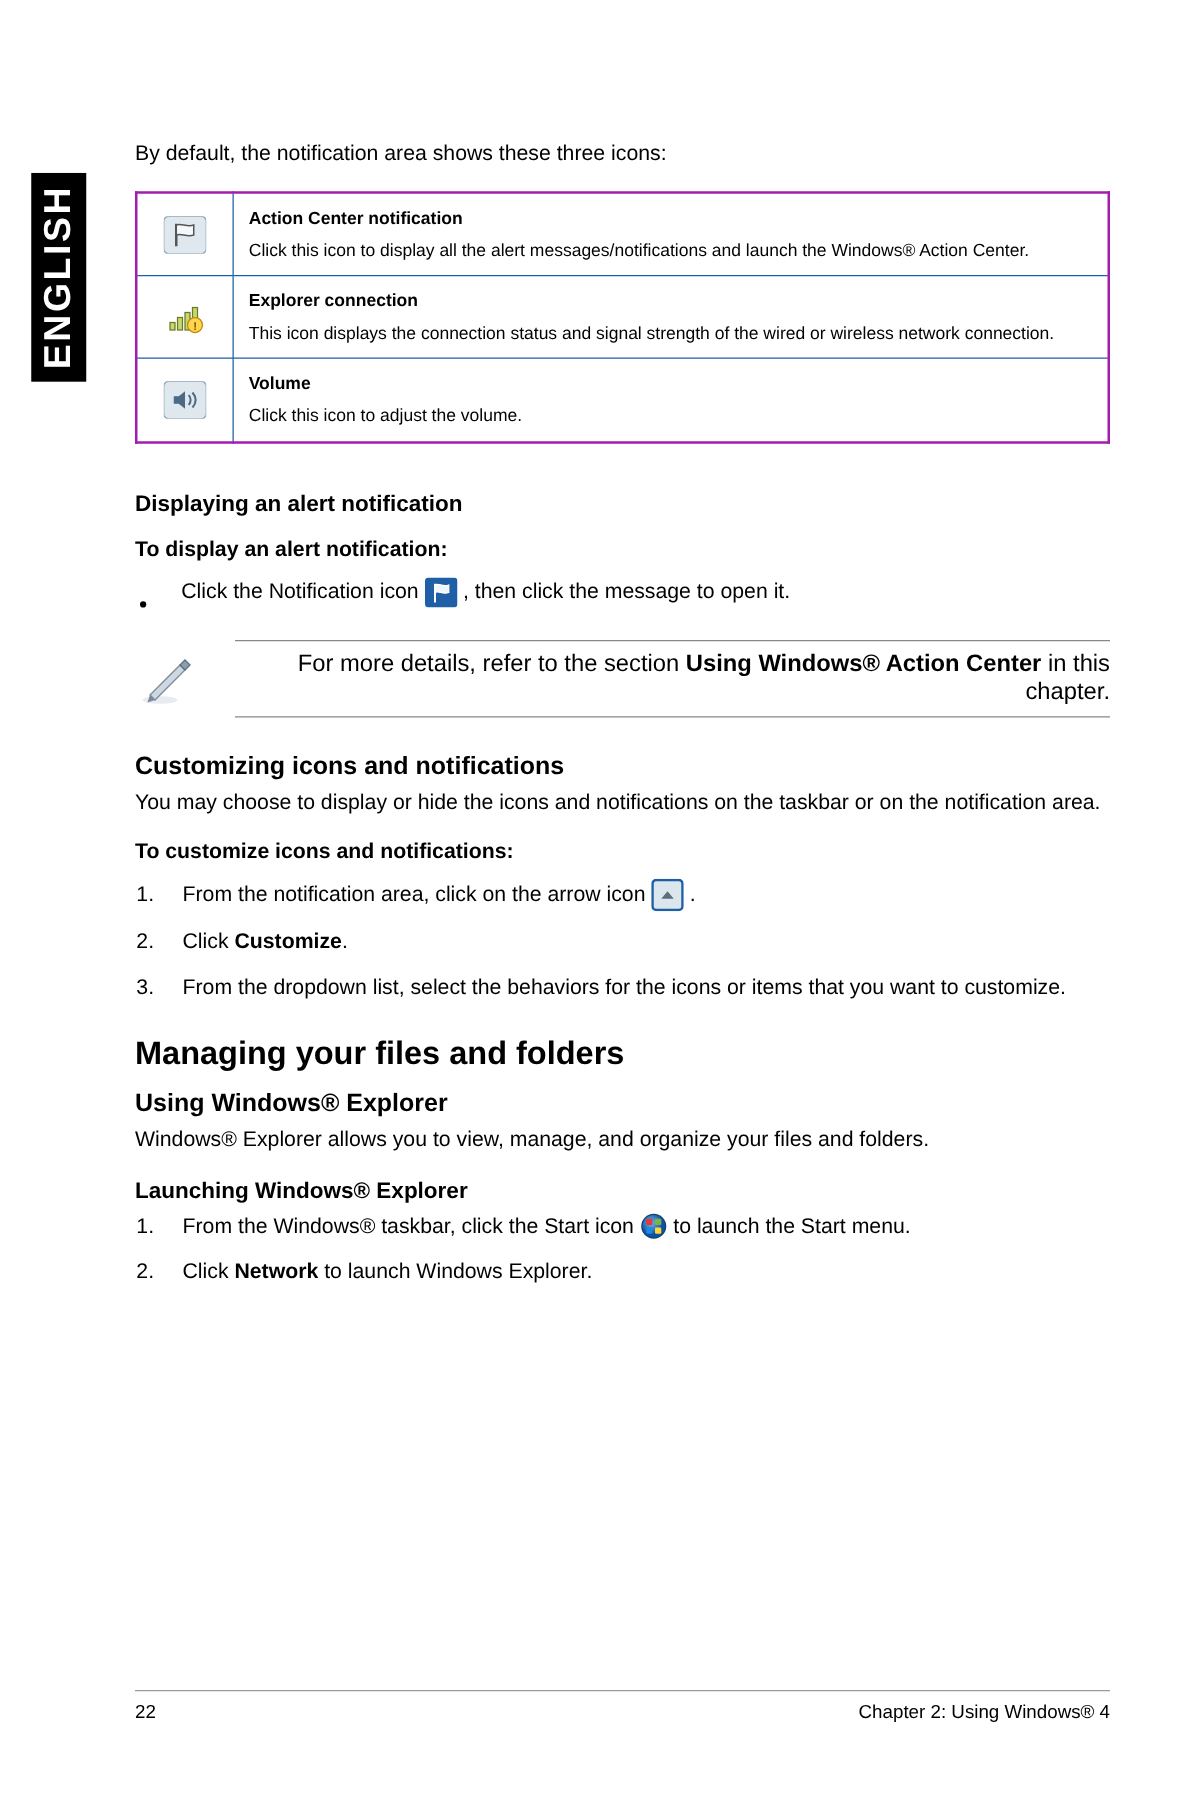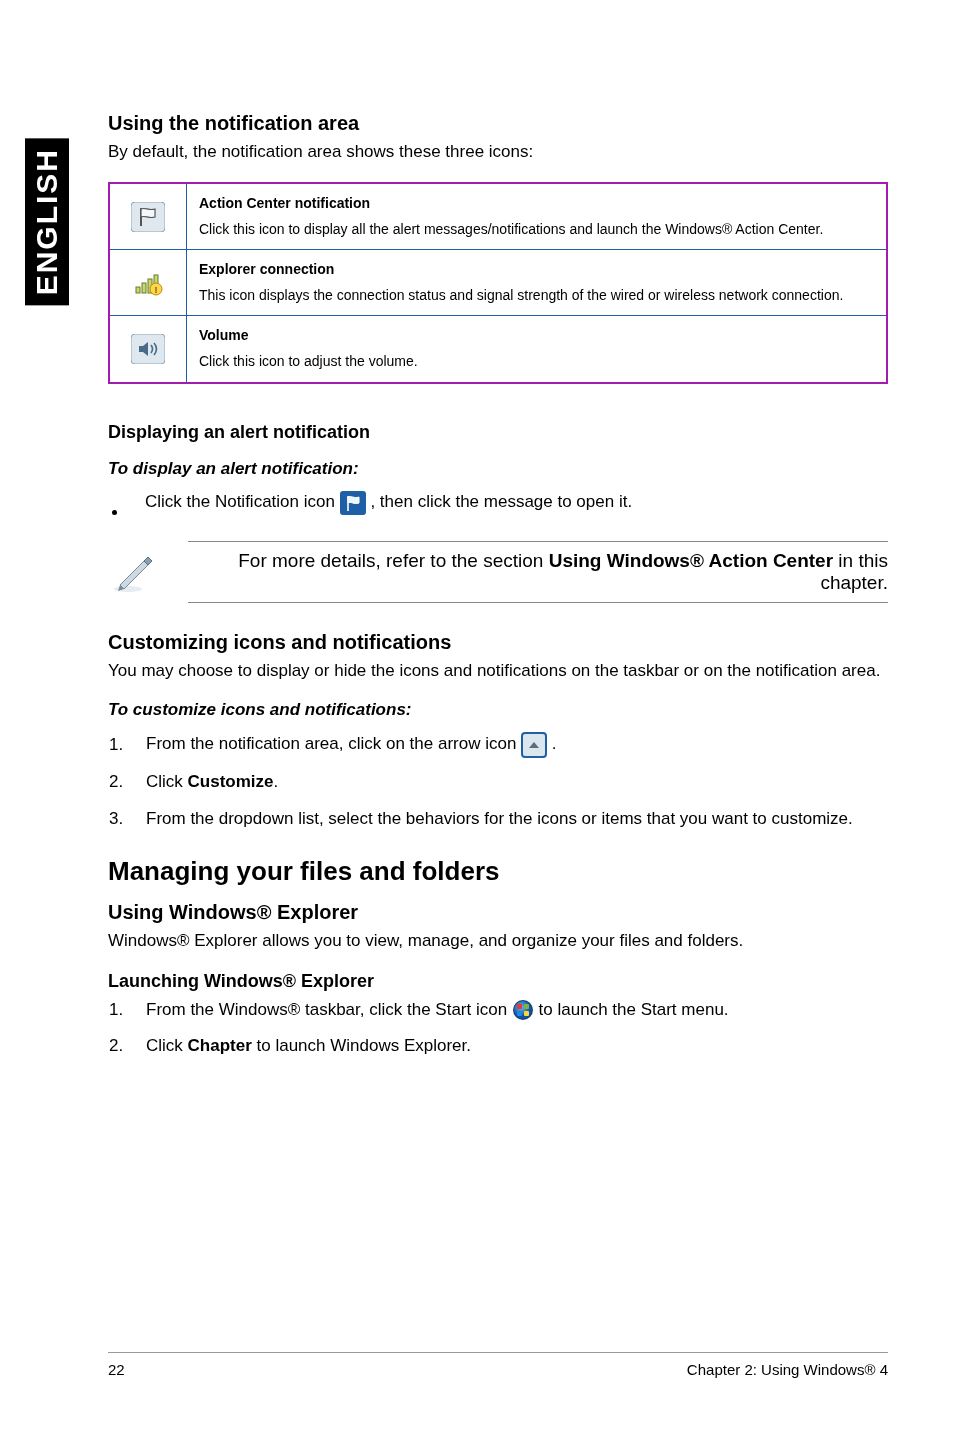--- a/index.html
+++ b/index.html
@@ -47,21 +47,21 @@
     font-size: 14px;
     line-height: 1.4;
   }
   .tbl td.iconcell {
     width: 76px;
     text-align: center;
     padding: 12px 0;
   }
   .tbl .cell-title { font-size: 14px; font-weight: bold; display: block; margin-bottom: 6px; }
   .subhead { font-size: 18px; font-weight: bold; margin: 0 0 6px 0; }
-  .subhead2 { font-size: 17px; font-weight: bold; margin: 16px 0 12px 0; font-style: italic; }
+  .subhead2 { font-size: 17px; font-weight: bold; margin: 16px 0 12px 0; }
   .bullet-row { display: flex; align-items: flex-end; gap: 22px; font-size: 17px; margin-bottom: 26px; margin-left: 4px;}
   .bullet-dot { width: 5px; height: 5px; background:#000; border-radius:50%; display:inline-block; margin-right: 6px; flex:0 0 auto; }
   .note-wrap { display: flex; align-items: center; gap: 30px; margin-bottom: 28px; }
   .note-hr-top, .note-hr-bot { border: none; border-top: 1px solid #888; margin: 0; }
   .note-text { font-size: 19px; padding: 8px 0; text-align: right; }
   .note-side { width: 50px; display:flex; justify-content:center; }
   .note-body { flex: 1; }
   ol.steps { font-size: 17px; padding-left: 20px; margin: 0 0 24px 0; }
   ol.steps li { padding-left: 18px; margin-bottom: 12px; line-height: 1.45; }
   h2.hsec { font-size: 26px; margin: 18px 0 14px 0; }
@@ -79,21 +79,20 @@
     margin-top: 44px;
   }
 </style>
 </head>
 <body>
 
 <div class="sidebar-tab">ENGLISH</div>
 
 <div class="page">
 
-  <h3 class="sec">Using the notification area</h3>
   <p class="body">By default, the notification area shows these three icons:</p>
 
   <table class="tbl">
     <tbody>
         <tr>
       <td class="iconcell">
         <svg class="inline-icon" width="34" height="30" viewBox="0 0 34 30">
           <rect x="0" y="0" width="34" height="30" rx="4" fill="#dfe8ef" stroke="#8fa6b8"></rect>
           <path d="M10 6 L10 24" stroke="#555" stroke-width="2"></path>
           <path d="M10 7 C14 5 18 9 24 7 L24 15 C18 17 14 13 10 15 Z" fill="#f5f8fa" stroke="#555" stroke-width="1.2"></path>
@@ -207,21 +206,21 @@
             </radialGradient>
           </defs>
         <rect x="5" y="5" width="5" height="5" fill="#e53935" rx="1"></rect>
         <rect x="12" y="5" width="5" height="5" fill="#7cb342" rx="1"></rect>
         <rect x="5" y="12" width="5" height="5" fill="#1e88e5" rx="1"></rect>
         <rect x="12" y="12" width="5" height="5" fill="#fdd835" rx="1"></rect>
       </svg>
       <span> to launch the Start menu.</span>
     </li>
     <li>
-      <span>Click </span><b>Chapter</b><span> to launch Windows Explorer.</span>
+      <span>Click </span><b>Network</b><span> to launch Windows Explorer.</span>
     </li>
   </ol>
 
 </div>
 
 <div class="footer">
   <span>22</span>
   <span>Chapter 2: Using Windows® 4</span>
 </div>
 

